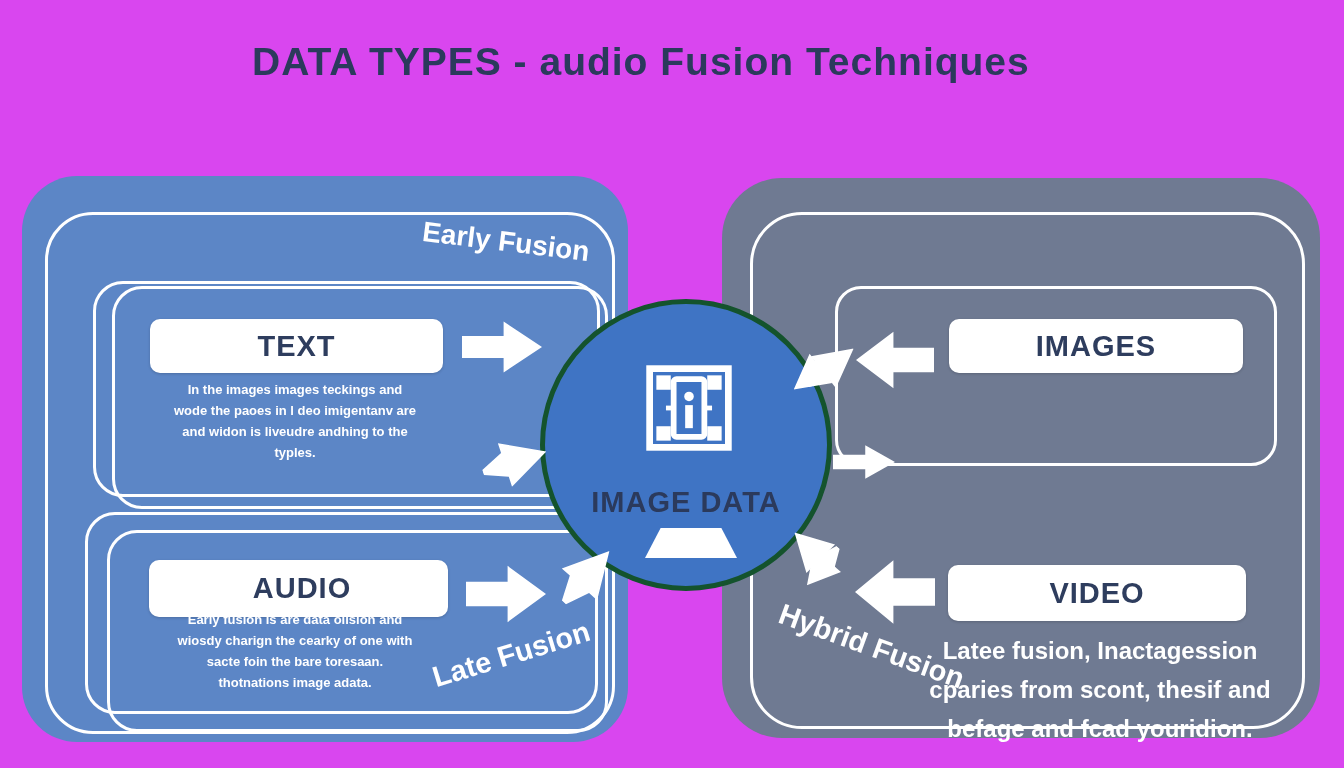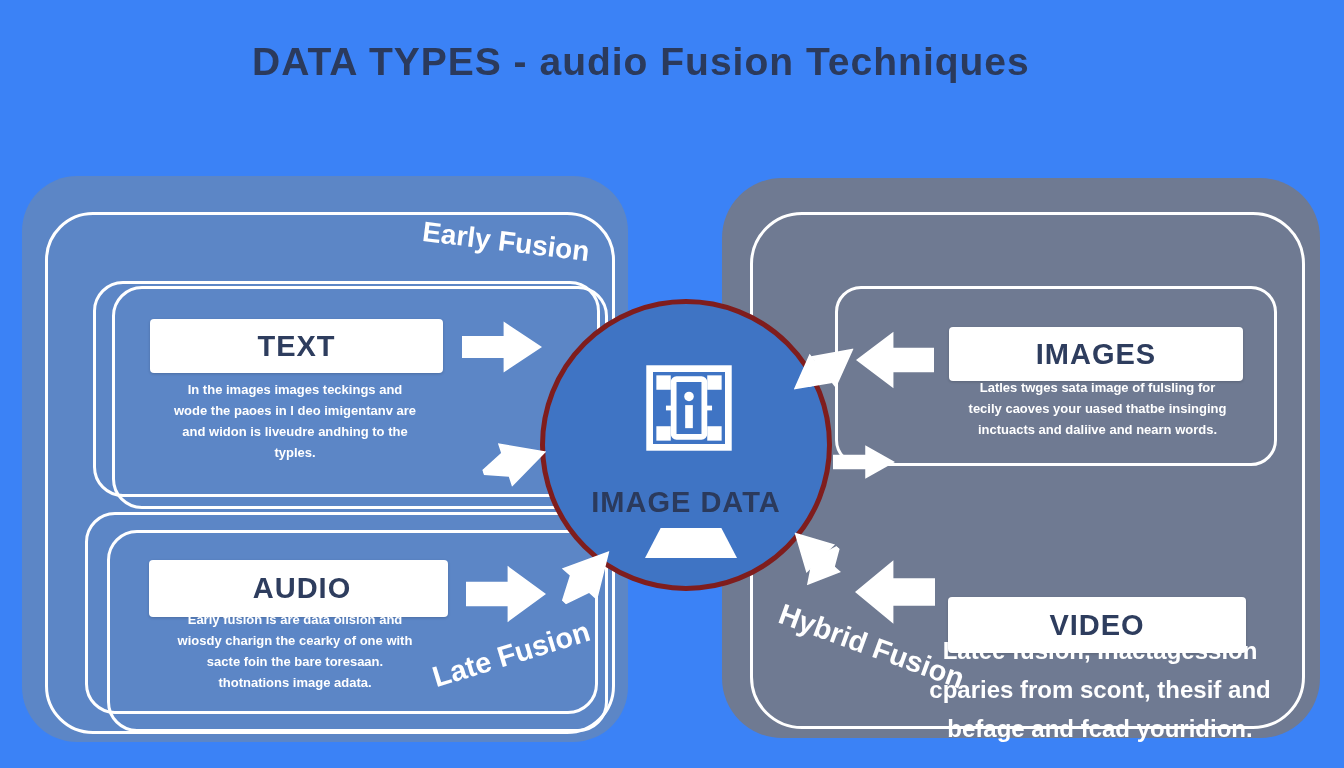--- a/index.html
+++ b/index.html
@@ -1,17 +1,17 @@
 <!DOCTYPE html>
 <html style="--left-panel: #5c86c6; --right-panel: #6f7a92; --circle: #3f74c4; --title-text: #2b3a5c; --card-label-text: #2e3d5e; --body-text: #ffffff;"><head>
 <meta charset="utf-8">
 <style>
   html,body{margin:0;padding:0;background:#ffffff;width:1344px;height:768px;overflow:hidden;
     font-family:"Liberation Sans", sans-serif;}
-  .stage{position:relative;width:1344px;height:768px;background:#3b82f6;}
+  .stage{position:relative;width:1344px;height:768px;background:#d946ef;}
 
   .page-title{position:absolute;left:252px;top:40px;font-size:39px;font-weight:700;
     letter-spacing:1px;color:var(--title-text,#2b3a5c);white-space:nowrap;}
 
   
   .panel{position:absolute;z-index:1;}
   .panel.left{left:22px;top:176px;width:606px;height:566px;border-radius:55px;
     background:var(--left-panel,#5c86c6);}
   .panel.right{left:722px;top:178px;width:598px;height:560px;border-radius:60px;
     background:var(--right-panel,#6f7a92);}
@@ -21,35 +21,35 @@
 
   
   .cluster{position:absolute;border:3px solid #fff;border-radius:30px;z-index:3;}
   .cl-text-back{left:71px;top:105px;width:501px;height:210px;}
   .cl-text-front{left:90px;top:110px;width:490px;height:217px;}
   .cl-audio-back{left:63px;top:336px;width:507px;height:196px;}
   .cl-audio-front{left:85px;top:354px;width:495px;height:196px;}
   
   .cl-images{left:113px;top:108px;width:436px;height:174px;border-radius:26px;}
 
-  .white-box{position:absolute;background:#fff;border-radius:4px;z-index:4;
+  .white-box{position:absolute;background:#fff;border-radius:10px;z-index:4;
     display:flex;align-items:center;justify-content:center;
     box-shadow:0 1px 3px rgba(0,0,0,.18);}
   .white-box .lbl{font-size:29px;font-weight:700;letter-spacing:1px;
     color:var(--card-label-text,#2e3d5e);}
 
   .para{position:absolute;z-index:4;color:var(--body-text,#ffffff);font-size:13px;
     font-weight:700;line-height:1.62;text-align:center;white-space:pre-line;}
 
   .fusion-label{position:absolute;z-index:6;color:#fff;font-weight:700;
     white-space:nowrap;}
 
   
   .center-circle{position:absolute;left:540px;top:299px;width:292px;height:292px;
-    border-radius:50%;background:var(--circle,#3f74c4);border:5px solid #7f1d1d;
+    border-radius:50%;background:var(--circle,#3f74c4);border:5px solid #14532d;
     box-sizing:border-box;z-index:5;}
   .center-circle .icon{position:absolute;left:96px;top:56px;width:96px;height:96px;}
   .center-circle .c-label{position:absolute;left:0;top:182px;width:100%;
     text-align:center;font-size:29px;font-weight:700;letter-spacing:1px;
     color:var(--title-text,#243b63);}
   .stand{position:absolute;left:100px;top:224px;width:92px;height:30px;background:#fff;
     clip-path:polygon(17% 0,83% 0,100% 100%,0 100%);}
 
   
   .arrow{position:absolute;background:#fff;z-index:7;
@@ -88,28 +88,25 @@
 typles.</div>
 
   <div class="white-box" style="left:149px;top:560px;width:292px;height:57px;padding-left:7px;">
     <span class="lbl">AUDIO</span>
   </div>
   <div class="para" style="left:100px;top:609px;width:390px;">Early fusion is are data olision and
 wiosdy charign the cearky of one with
 sacte foin the bare toresaan.
 thotnations image adata.</div>
 
-  <div class="white-box" style="left:949px;top:319px;width:294px;height:54px;margin-top:8px;">
+  <div class="white-box" style="left:949px;top:319px;width:294px;height:54px;">
     <span class="lbl">IMAGES</span>
   </div>
-  <div class="para" style="left:890px;top:377px;width:415px;">Latles twges sata image of fulsling for
-tecily caoves your uased thatbe insinging
-inctuacts and daliive and nearn words.</div>
 
-  <div class="white-box" style="left:948px;top:565px;width:298px;height:56px;margin-top:32px;">
+  <div class="white-box" style="left:948px;top:565px;width:298px;height:56px;">
     <span class="lbl">VIDEO</span>
   </div>
   <div class="para" style="left:915px;top:632px;width:370px;font-size:24px;">Latee fusion, Inactagession
 cparies from scont, thesif and
 befage and fcad youridion.</div>
 
   <div class="center-circle">
     <svg class="icon" viewBox="0 0 100 100">
       <rect x="9" y="9" width="82" height="82" fill="none" stroke="#fff" stroke-width="7"></rect>
       <rect x="16" y="16" width="15" height="15" fill="#fff"></rect>

